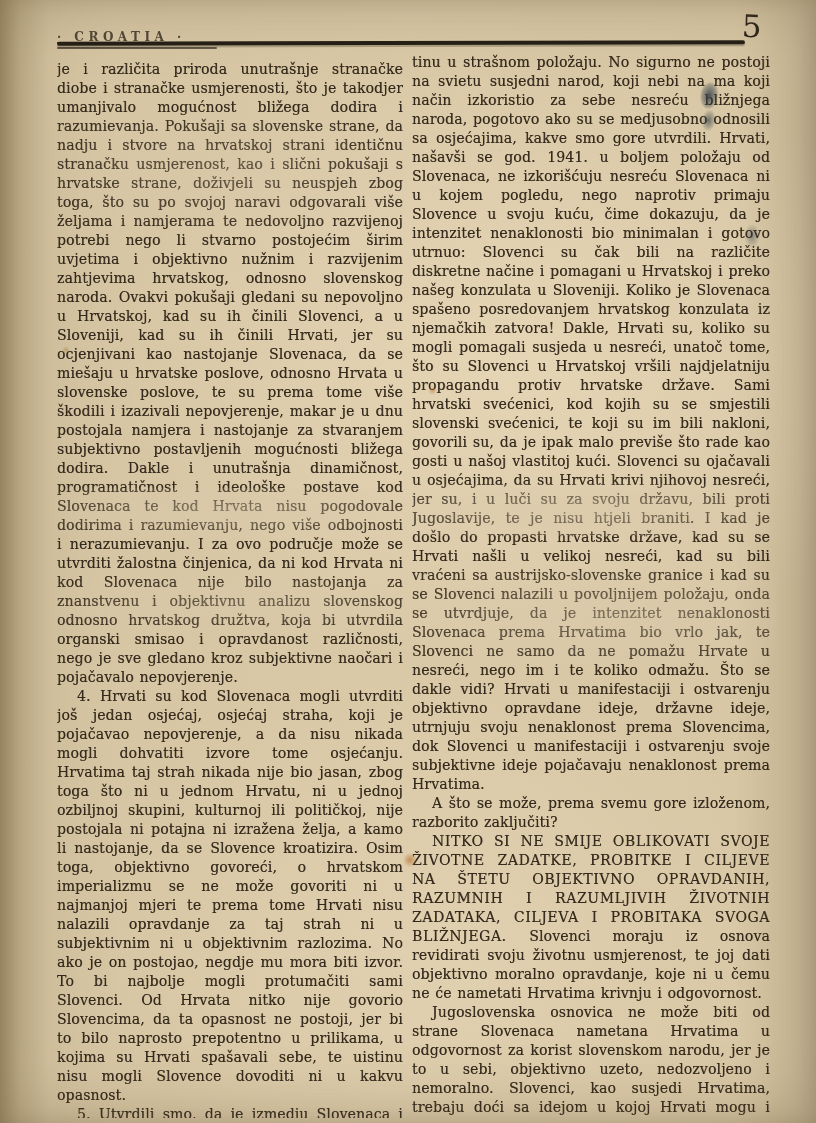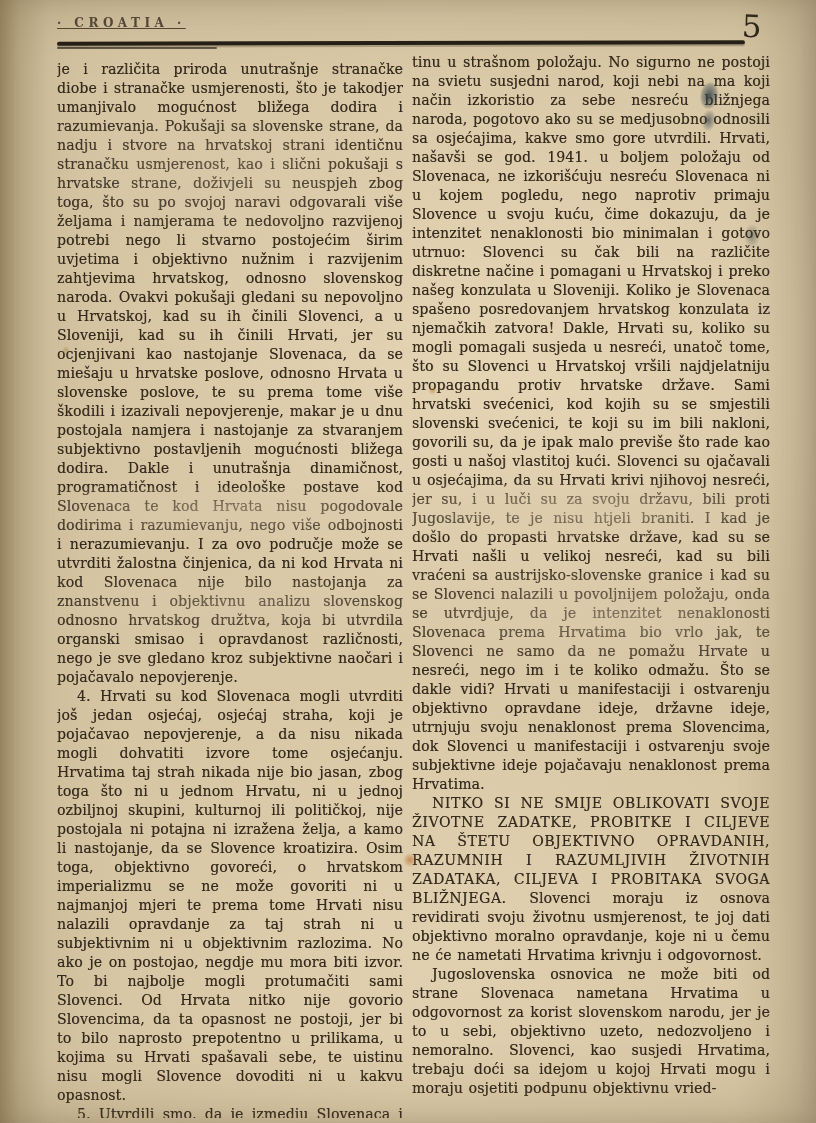--- a/index.html
+++ b/index.html
@@ -14,21 +14,21 @@
   }
   .vignette{position:absolute;inset:0;pointer-events:none;
     box-shadow:inset 0 0 70px rgba(105,86,55,0.38), inset 0 0 16px rgba(105,86,55,0.18);}
   .grain{position:absolute;inset:0;pointer-events:none;opacity:.5;
     background:
       radial-gradient(circle 2px at 120px 300px, rgba(90,70,40,.25), transparent 70%),
       radial-gradient(circle 2px at 300px 640px, rgba(90,70,40,.2), transparent 70%),
       radial-gradient(circle 3px at 620px 900px, rgba(90,70,40,.18), transparent 70%),
       radial-gradient(circle 2px at 500px 150px, rgba(90,70,40,.2), transparent 70%);}
   
-  .masthead{position:absolute;left:57px;top:16px;font-size:12px;font-weight:bold;
+  .masthead{position:absolute;left:57px;top:30px;font-size:12px;font-weight:bold;
     letter-spacing:4.5px;color:#3a3124;opacity:.85;text-decoration:underline;}
   .rule-main{position:absolute;left:57px;top:41px;width:688px;height:3.5px;background:#241e15;
     border-radius:2px;transform:rotate(-0.12deg);box-shadow:0 2px 0 rgba(36,30,21,0.25);}
   .rule-sub{position:absolute;left:57px;top:47px;width:160px;height:2px;background:#241e15;opacity:.65;border-radius:1px;}
   .pagenum{position:absolute;left:742px;top:8px;font-size:31px;color:#2c241a;transform:rotate(2deg);}
   
   .col{position:absolute;text-align:justify;color:#33291c;font-size:14px;line-height:19px;
     letter-spacing:0.15px;word-spacing:1px;overflow:hidden;
     text-shadow:0.35px 0.35px 0 rgba(54,40,24,0.5);}
   .col.left{left:57px;top:60px;width:346px;height:1058px;}
@@ -65,20 +65,21 @@
   <div class="rule-sub"></div>
   <span class="pagenum">5</span>
 
   <div class="col left" id="col-left">
       <p class="para"><span class="seg">je i različita priroda unutrašnje stranačke diobe i stranačke usmjerenosti, što je takodjer umanjivalo mogućnost bližega dodira i razumievanja. Pokušaji sa slovenske strane, da nadju i stvore na hrvatskoj strani identičnu stranačku usmjerenost, kao i slični pokušaji s hrvatske strane, doživjeli su neuspjeh zbog toga, što su po svojoj naravi odgovarali više željama i namjerama te nedovoljno razvijenoj potrebi nego li stvarno postojećim širim uvjetima i objektivno nužnim i razvijenim zahtjevima hrvatskog, odnosno slovenskog naroda. Ovakvi pokušaji gledani su nepovoljno u Hrvatskoj, kad su ih činili Slovenci, a u Sloveniji, kad su ih činili Hrvati, jer su ocjenjivani kao nastojanje Slovenaca, da se miešaju u hrvatske poslove, odnosno Hrvata u slovenske poslove, te su prema tome više škodili i izazivali nepovjerenje, makar je u dnu postojala namjera i nastojanje za stvaranjem subjektivno postavljenih mogućnosti bližega dodira. Dakle i unutrašnja dinamičnost, programatičnost i ideološke postave kod Slovenaca te kod Hrvata nisu pogodovale dodirima i razumievanju, nego više odbojnosti i nerazumievanju. I za ovo područje može se utvrditi žalostna činjenica, da ni kod Hrvata ni kod Slovenaca nije bilo nastojanja za znanstvenu i objektivnu analizu slovenskog odnosno hrvatskog družtva, koja bi utvrdila organski smisao i opravdanost različnosti, nego je sve gledano kroz subjektivne naočari i pojačavalo nepovjerenje.</span></p>
       <p class="para indent"><span class="seg">4. Hrvati su kod Slovenaca mogli utvrditi još jedan osjećaj, osjećaj straha, koji je pojačavao nepovjerenje, a da nisu nikada mogli dohvatiti izvore tome osjećanju. Hrvatima taj strah nikada nije bio jasan, zbog toga što ni u jednom Hrvatu, ni u jednoj ozbiljnoj skupini, kulturnoj ili političkoj, nije postojala ni potajna ni izražena želja, a kamo li nastojanje, da se Slovence kroatizira. Osim toga, objektivno govoreći, o hrvatskom imperializmu se ne može govoriti ni u najmanjoj mjeri te prema tome Hrvati nisu nalazili opravdanje za taj strah ni u subjektivnim ni u objektivnim razlozima. No ako je on postojao, negdje mu mora biti izvor. To bi najbolje mogli protumačiti sami Slovenci. Od Hrvata nitko nije govorio Slovencima, da ta opasnost ne postoji, jer bi to bilo naprosto prepotentno u prilikama, u kojima su Hrvati spašavali sebe, te uistinu nisu mogli Slovence dovoditi ni u kakvu opasnost.</span></p>
       <p class="para indent"><span class="seg">5. Utvrdili smo, da je izmedju Slovenaca i Hrvata postojala nenaklonost, nepovjerenje i nepoznavanje, kao i stvarne osnove tim osjećajima, ali intenzitet tih osjećaja mogli smo najbolje utvrditi za posljednje četiri ratne godine. Slovenci su se godine 1941. našli uis-</span></p>
     </div>
   <div class="col right" id="col-right">
       <p class="para"><span class="seg">tinu u strašnom položaju. No sigurno ne postoji na svietu susjedni narod, koji nebi na ma koji način izkoristio za sebe nesreću bližnjega naroda, pogotovo ako su se medjusobno odnosili sa osjećajima, kakve smo gore utvrdili. Hrvati, našavši se god. 1941. u boljem položaju od Slovenaca, ne izkorišćuju nesreću Slovenaca ni u kojem pogledu, nego naprotiv primaju Slovence u svoju kuću, čime dokazuju, da je intenzitet nenaklonosti bio minimalan i gotovo utrnuo: Slovenci su čak bili na različite diskretne načine i pomagani u Hrvatskoj i preko našeg konzulata u Sloveniji. Koliko je Slovenaca spašeno posredovanjem hrvatskog konzulata iz njemačkih zatvora! Dakle, Hrvati su, koliko su mogli pomagali susjeda u nesreći, unatoč tome, što su Slovenci u Hrvatskoj vršili najdjelatniju propagandu protiv hrvatske države. Sami hrvatski svećenici, kod kojih su se smjestili slovenski svećenici, te koji su im bili nakloni, govorili su, da je ipak malo previše što rade kao gosti u našoj vlastitoj kući. Slovenci su ojačavali u osjećajima, da su Hrvati krivi njihovoj nesreći, jer su, i u luči su za svoju državu, bili proti Jugoslavije, te je nisu htjeli braniti. I kad je došlo do propasti hrvatske države, kad su se Hrvati našli u velikoj nesreći, kad su bili vraćeni sa austrijsko-slovenske granice i kad su se Slovenci nalazili u povoljnijem položaju, onda se utvrdjuje, da je intenzitet nenaklonosti Slovenaca prema Hrvatima bio vrlo jak, te Slovenci ne samo da ne pomažu Hrvate u nesreći, nego im i te koliko odmažu. Što se dakle vidi? Hrvati u manifestaciji i ostvarenju objektivno opravdane ideje, državne ideje, utrnjuju svoju nenaklonost prema Slovencima, dok Slovenci u manifestaciji i ostvarenju svoje subjektivne ideje pojačavaju nenaklonost prema Hrvatima.</span></p>
+      <p class="para indent"><span class="seg">A što se može, prema svemu gore izloženom, razborito zaključiti?</span></p>
       <p class="para indent"><span class="caps">NITKO SI NE SMIJE OBLIKOVATI SVOJE ŽIVOTNE ZADATKE, PROBITKE I CILJEVE NA ŠTETU OBJEKTIVNO OPRAVDANIH, RAZUMNIH I RAZUMLJIVIH ŽIVOTNIH ZADATAKA, CILJEVA I PROBITAKA SVOGA BLIŽNJEGA. </span><span class="seg">Slovenci moraju iz osnova revidirati svoju životnu usmjerenost, te joj dati objektivno moralno opravdanje, koje ni u čemu ne će nametati Hrvatima krivnju i odgovornost.</span></p>
       <p class="para indent"><span class="seg">Jugoslovenska osnovica ne može biti od strane Slovenaca nametana Hrvatima u odgovornost za korist slovenskom narodu, jer je to u sebi, objektivno uzeto, nedozvoljeno i nemoralno. Slovenci, kao susjedi Hrvatima, trebaju doći sa idejom u kojoj Hrvati mogu i moraju osjetiti podpunu objektivnu vried-</span></p>
     </div>
 
   <div class="fade l0"></div>
   <div class="fade l1"></div>
   <div class="fade l2"></div>
   <div class="fade r1"></div>
   <div class="fade r2"></div>
 

